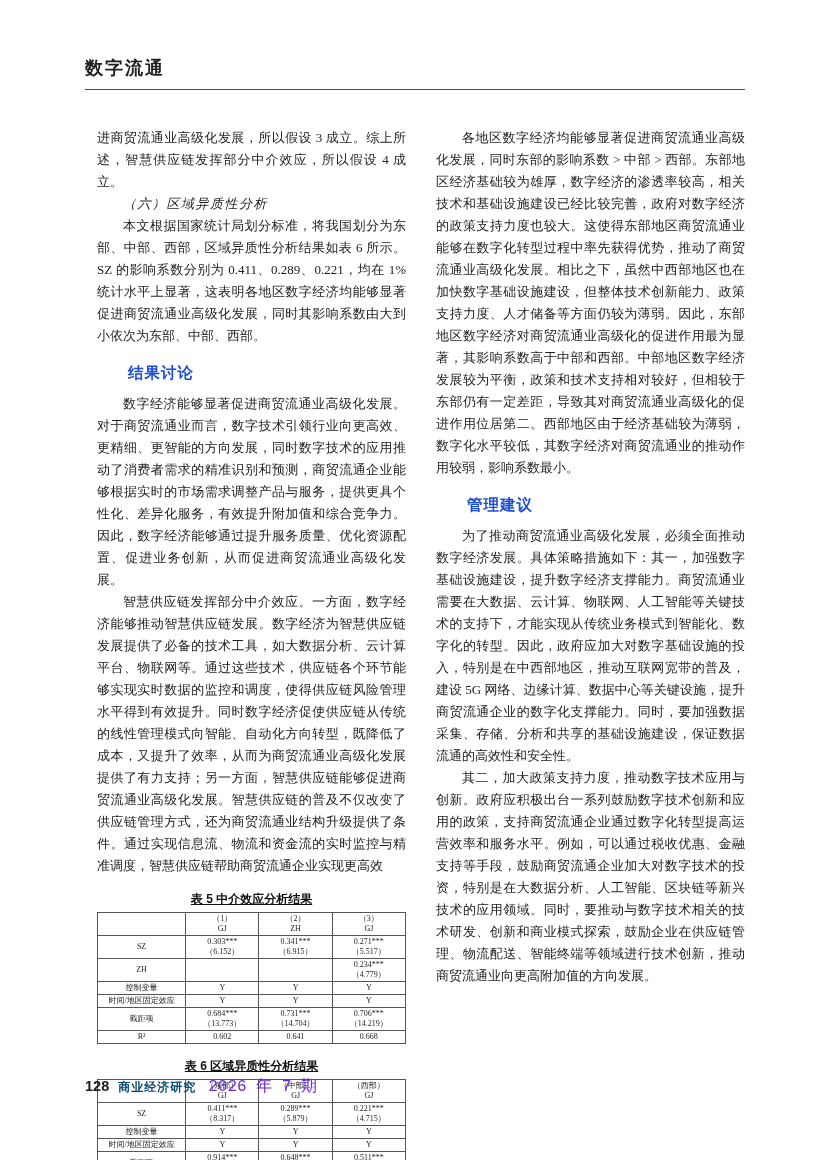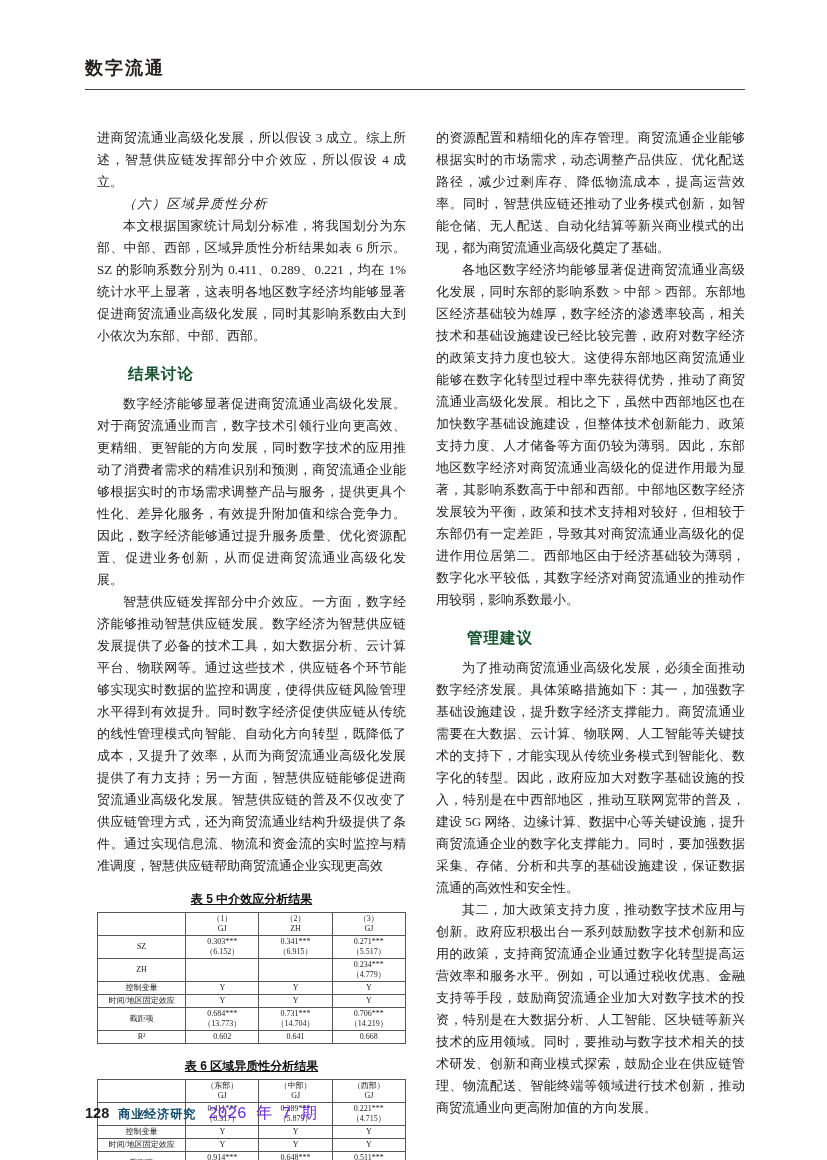--- a/index.html
+++ b/index.html
@@ -21,22 +21,22 @@
   }
   .head-rule { border:none; border-top:1.5px solid #4a4a4a; margin:9px 0 0 0; }
 
   
   .columns { display:flex; gap:18px; padding:21px 82px 0 85px; }
   .col { width:321px; font-size:13px; line-height:22px; text-align:justify;margin-left:12px; }
   .col p { margin:0; text-indent:2em; }
   .col p.noindent { text-indent:0; }
   .subhead { font-style:italic; letter-spacing:1.5px; font-family:"Liberation Serif","DejaVu Serif",serif; }
   h2.section {
-    font-family:Liberation Sans, sans-serif;
-    font-size:15.5px; font-weight:bold; color:#14532d;
+    font-family:Liberation Mono, monospace;
+    font-size:15.5px; font-weight:bold; color:#1d4ed8;
     margin:17px 0 9px 2em; line-height:20px; letter-spacing:1px;
   }
 
   
   .tbl-title {
     text-align:center;
     font-family:"Liberation Sans","DejaVu Sans",sans-serif;
     font-weight:bold; font-size:12px; color:#111;
     margin:14px 0 5px 0; line-height:16px;text-decoration:underline;
   }
@@ -45,21 +45,21 @@
     border:1px solid #555;
     font-size:8px; line-height:10px;
     text-align:center; vertical-align:middle;
     padding:1px 2px;
     white-space:pre-line;
     color:#222;
   }
   table.datatable td.lbl { width:27%; }
 
   
-  .footer { position:absolute; left:85px; bottom:36px; display:flex; align-items:baseline; }
+  .footer { position:absolute; left:85px; bottom:63px; display:flex; align-items:baseline; }
   .footer .pagenum {
     font-family:"Liberation Sans","DejaVu Sans",sans-serif;
     font-weight:bold; font-size:14.5px; color:#1a1a1a;
   }
   .footer .journal {
     font-family:"Liberation Sans","DejaVu Sans",sans-serif;
     font-weight:bold; font-size:12px; color:#0c4a6e; margin-left:9px; letter-spacing:1px;
   }
   .footer .issue { font-size:16px; color:#6d28d9; margin-left:12px;font-family:Liberation Mono, monospace; }
 </style>
@@ -192,21 +192,20 @@
               <td>0.714</td>
               <td>0.587</td>
               <td>0.531</td>
             </tr>
           </tbody>
         </table>
       </div>
     </div>
 
     <div class="col">
-      <p class="noindent">的资源配置和精细化的库存管理。商贸流通企业能够根据实时的市场需求，动态调整产品供应、优化配送路径，减少过剩库存、降低物流成本，提高运营效率。同时，智慧供应链还推动了业务模式创新，如智能仓储、无人配送、自动化结算等新兴商业模式的出现，都为商贸流通业高级化奠定了基础。</p>
       <p>各地区数字经济均能够显著促进商贸流通业高级化发展，同时东部的影响系数 &gt; 中部 &gt; 西部。东部地区经济基础较为雄厚，数字经济的渗透率较高，相关技术和基础设施建设已经比较完善，政府对数字经济的政策支持力度也较大。这使得东部地区商贸流通业能够在数字化转型过程中率先获得优势，推动了商贸流通业高级化发展。相比之下，虽然中西部地区也在加快数字基础设施建设，但整体技术创新能力、政策支持力度、人才储备等方面仍较为薄弱。因此，东部地区数字经济对商贸流通业高级化的促进作用最为显著，其影响系数高于中部和西部。中部地区数字经济发展较为平衡，政策和技术支持相对较好，但相较于东部仍有一定差距，导致其对商贸流通业高级化的促进作用位居第二。西部地区由于经济基础较为薄弱，数字化水平较低，其数字经济对商贸流通业的推动作用较弱，影响系数最小。</p>
 
       <h2 class="section">管理建议</h2>
       <p>为了推动商贸流通业高级化发展，必须全面推动数字经济发展。具体策略措施如下：其一，加强数字基础设施建设，提升数字经济支撑能力。商贸流通业需要在大数据、云计算、物联网、人工智能等关键技术的支持下，才能实现从传统业务模式到智能化、数字化的转型。因此，政府应加大对数字基础设施的投入，特别是在中西部地区，推动互联网宽带的普及，建设 5G 网络、边缘计算、数据中心等关键设施，提升商贸流通企业的数字化支撑能力。同时，要加强数据采集、存储、分析和共享的基础设施建设，保证数据流通的高效性和安全性。</p>
       <p>其二，加大政策支持力度，推动数字技术应用与创新。政府应积极出台一系列鼓励数字技术创新和应用的政策，支持商贸流通企业通过数字化转型提高运营效率和服务水平。例如，可以通过税收优惠、金融支持等手段，鼓励商贸流通企业加大对数字技术的投资，特别是在大数据分析、人工智能、区块链等新兴技术的应用领域。同时，要推动与数字技术相关的技术研发、创新和商业模式探索，鼓励企业在供应链管理、物流配送、智能终端等领域进行技术创新，推动商贸流通业向更高附加值的方向发展。</p>
     </div>
 
   </div>
 
   <div class="footer">

